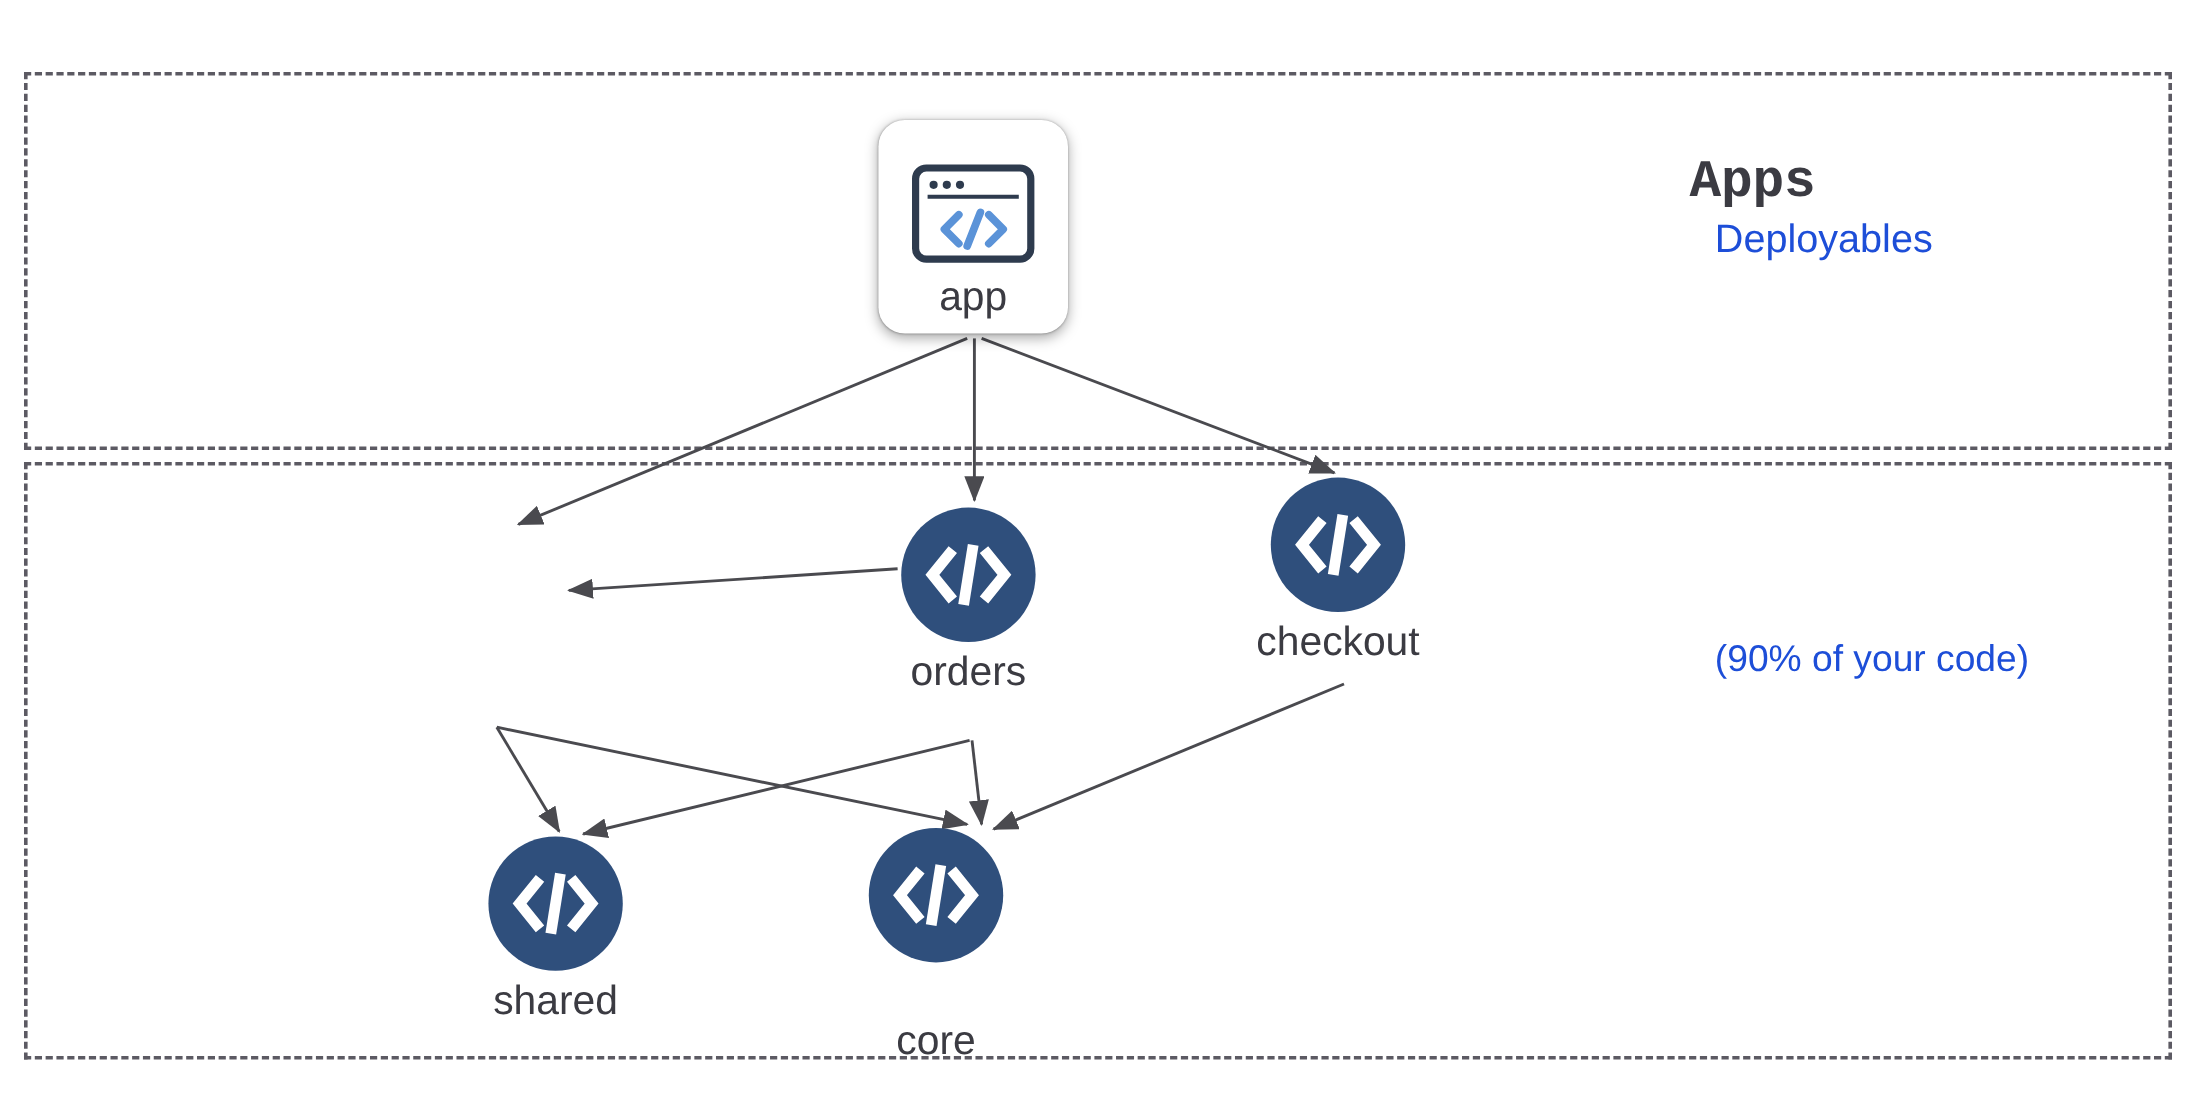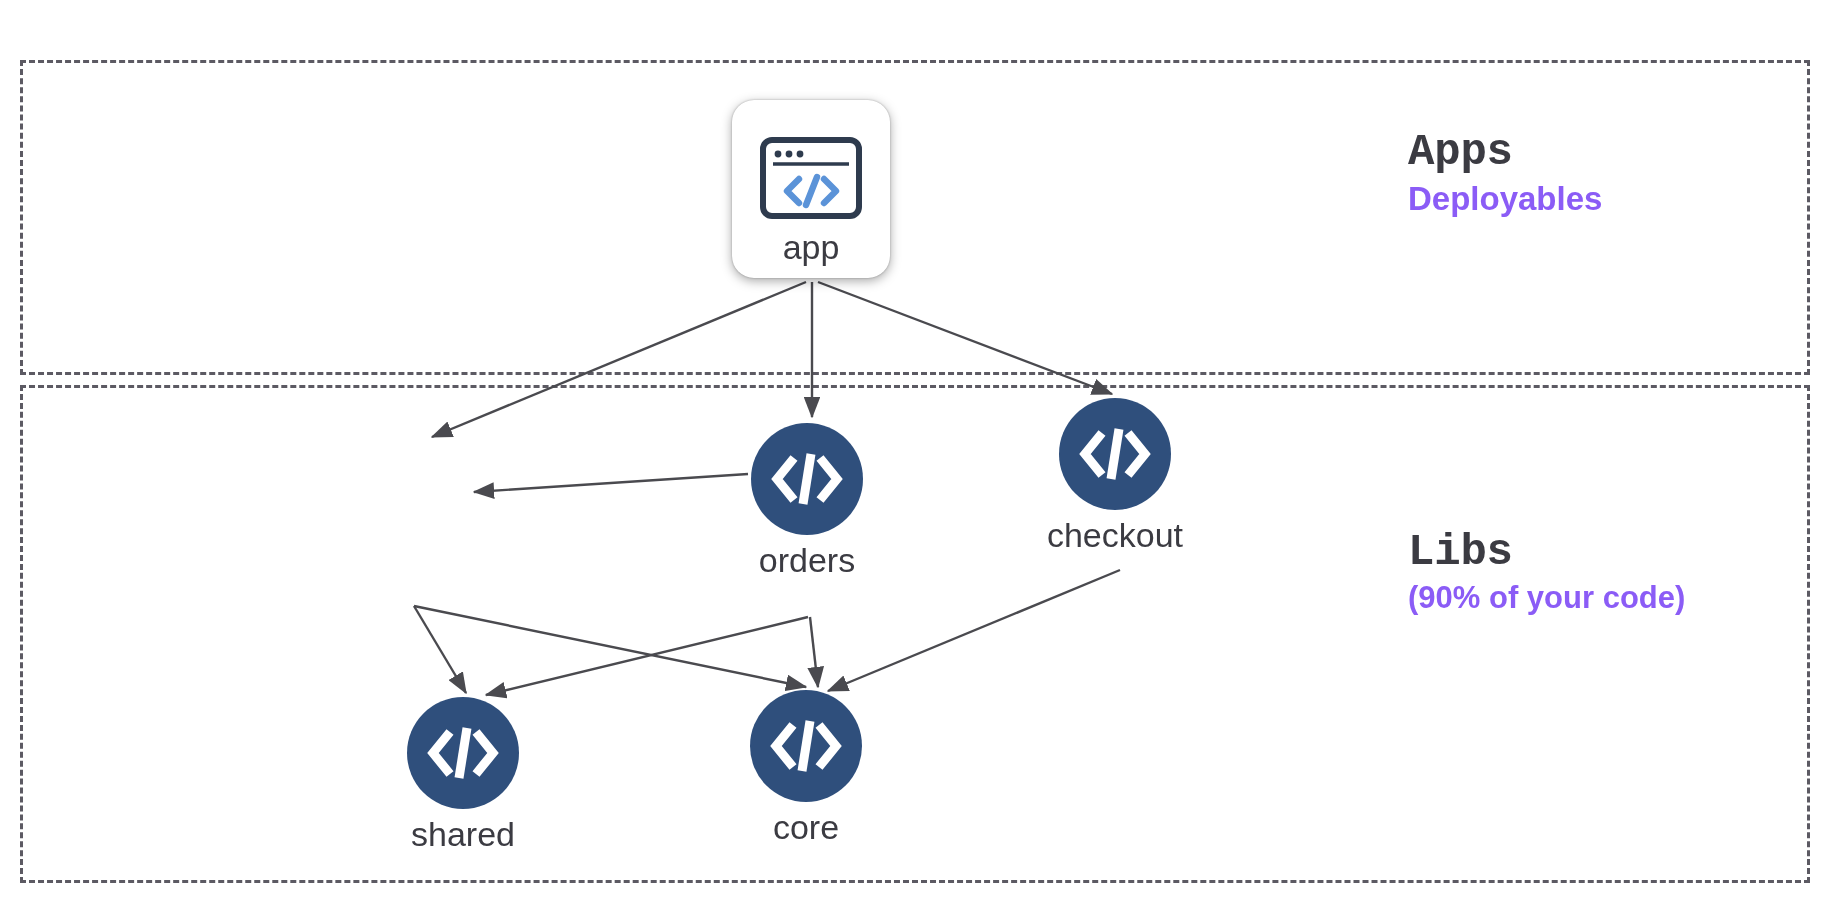--- a/index.html
+++ b/index.html
@@ -36,23 +36,24 @@
   }
   .legend-title {
     font-size: 44px;
     font-weight: bold;
     letter-spacing: -0.2px;
     color: #3b3b42;
     font-family: Liberation Mono, monospace;
   }
   .legend-sub {
     font-size: 33px;
-    font-weight: bold;
-    color: #8b5cf6;
+    font-weight: normal;
+    color: #1d4ed8;
     margin-top: 4px;
+    margin-left: 21px;
   }
   .legend-sub.small { font-size: 31px; }
   #legend-apps { left: 1408px; top: 128px; }
   #legend-libs { left: 1408px; top: 528px; }
 
   
   #edges {
     position: absolute;
     left: 0; top: 0;
     width: 1838px; height: 920px;
@@ -108,37 +109,36 @@
   }
 
   #node-products { left: 293px; top: 443px; width: 240px; }
   #node-products .lib-circle { width: 112px; height: 112px; }
   #node-orders   { left: 687px; top: 423px; width: 240px; }
   #node-orders   .lib-circle { width: 112px; height: 112px; }
   #node-checkout { left: 990px; top: 398px; width: 250px; }
   #node-checkout .lib-circle { width: 112px; height: 112px; }
   #node-shared   { left: 343px; top: 697px; width: 240px; }
   #node-shared   .lib-circle { width: 112px; height: 112px; }
-  #node-core     { left: 686px; top: 690px; width: 240px; }
+  #node-core     { left: 660px; top: 690px; width: 240px; gap: 40px; }
   #node-core     .lib-circle { width: 112px; height: 112px; }
 </style>
 </head>
 <body>
 
 <div id="stage">
 
   <div class="region" id="region-apps"></div>
   <div class="region" id="region-libs"></div>
 
   <div class="legend" id="legend-apps">
     <div class="legend-title">Apps</div>
     <div class="legend-sub">Deployables</div>
   </div>
   <div class="legend" id="legend-libs">
-    <div class="legend-title">Libs</div>
     <div class="legend-sub small">(90% of your code)</div>
   </div>
 
   <svg id="edges" viewBox="0 0 1838 920" xmlns="http://www.w3.org/2000/svg">
     <defs>
       <marker id="arrowhead" markerWidth="9" markerHeight="7" refX="8.4" refY="3.5" orient="auto" markerUnits="strokeWidth">
         <path d="M0,0 L9,3.5 L0,7 z" fill="#4a4a4f"></path>
       </marker>
     </defs>
 

